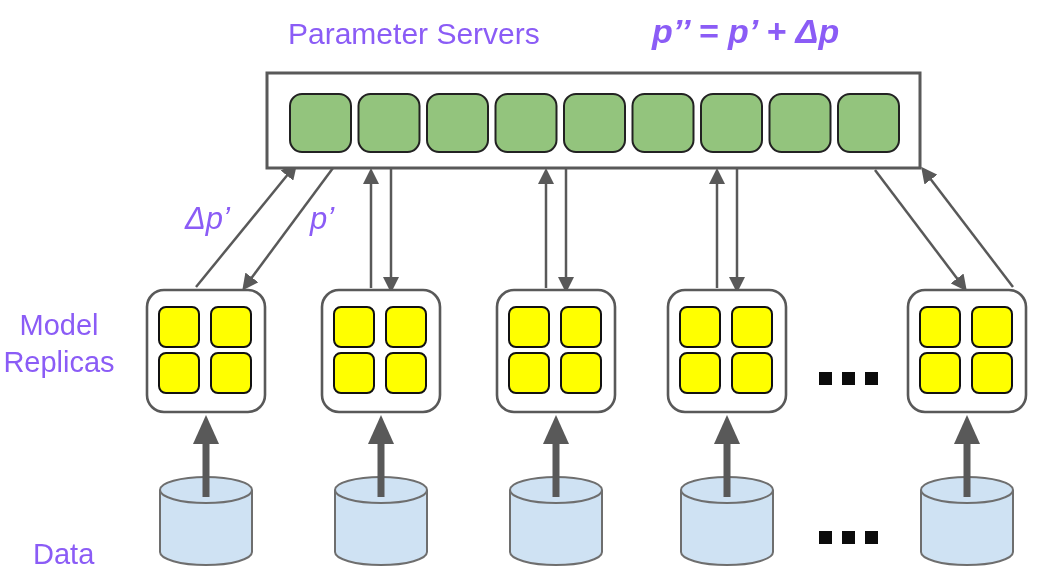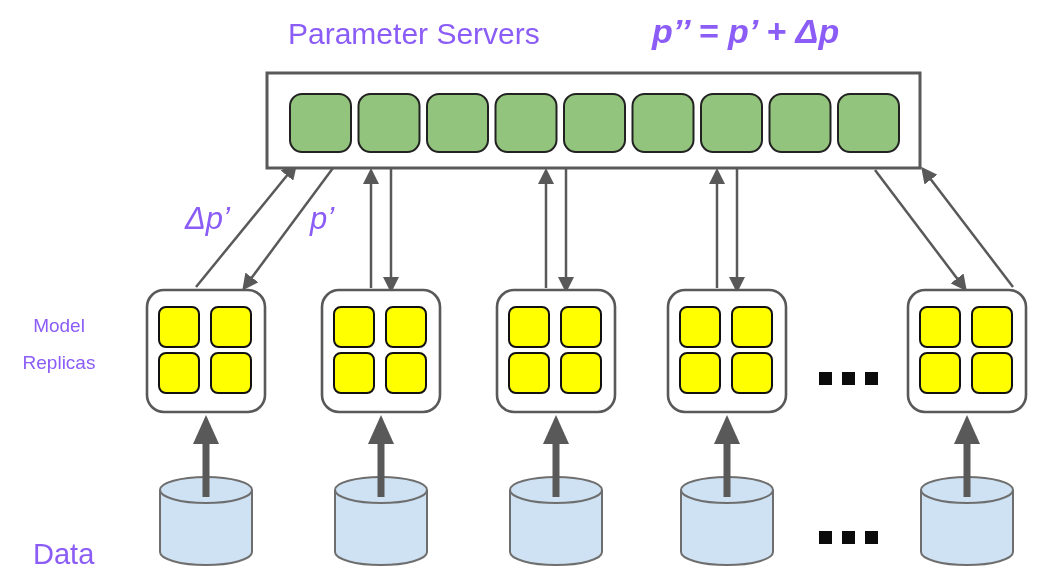--- a/index.html
+++ b/index.html
@@ -11,21 +11,21 @@
     overflow:hidden;
   }
   #diagram-svg{position:absolute;left:0;top:0;}
   .lbl{position:absolute;color:#8b5cf6;white-space:nowrap;}
   .lbl-param{left:288px;top:17px;font-size:30px;}
   .lbl-formula{left:652px;top:12px;font-size:34px;font-style:italic;font-weight:600;}
   .lbl-dp{left:172px;top:201px;font-size:31px;font-style:italic;margin-left:13px;}
   .lbl-p{left:310px;top:201px;font-size:31px;font-style:italic;}
   .lbl-replicas{
     left:0px;top:307px;width:118px;
-    font-size:19px;line-height:37px;text-align:center;white-space:normal;
+    font-size:29px;line-height:37px;text-align:center;white-space:normal;
   }
   .lbl-data{left:33px;top:498px;font-size:29px;margin-top:40px;}
 </style>
 </head>
 <body>
 
 <div class="canvas">
 
   <svg id="diagram-svg" width="1039" height="583" viewBox="0 0 1039 583">
     <defs>

